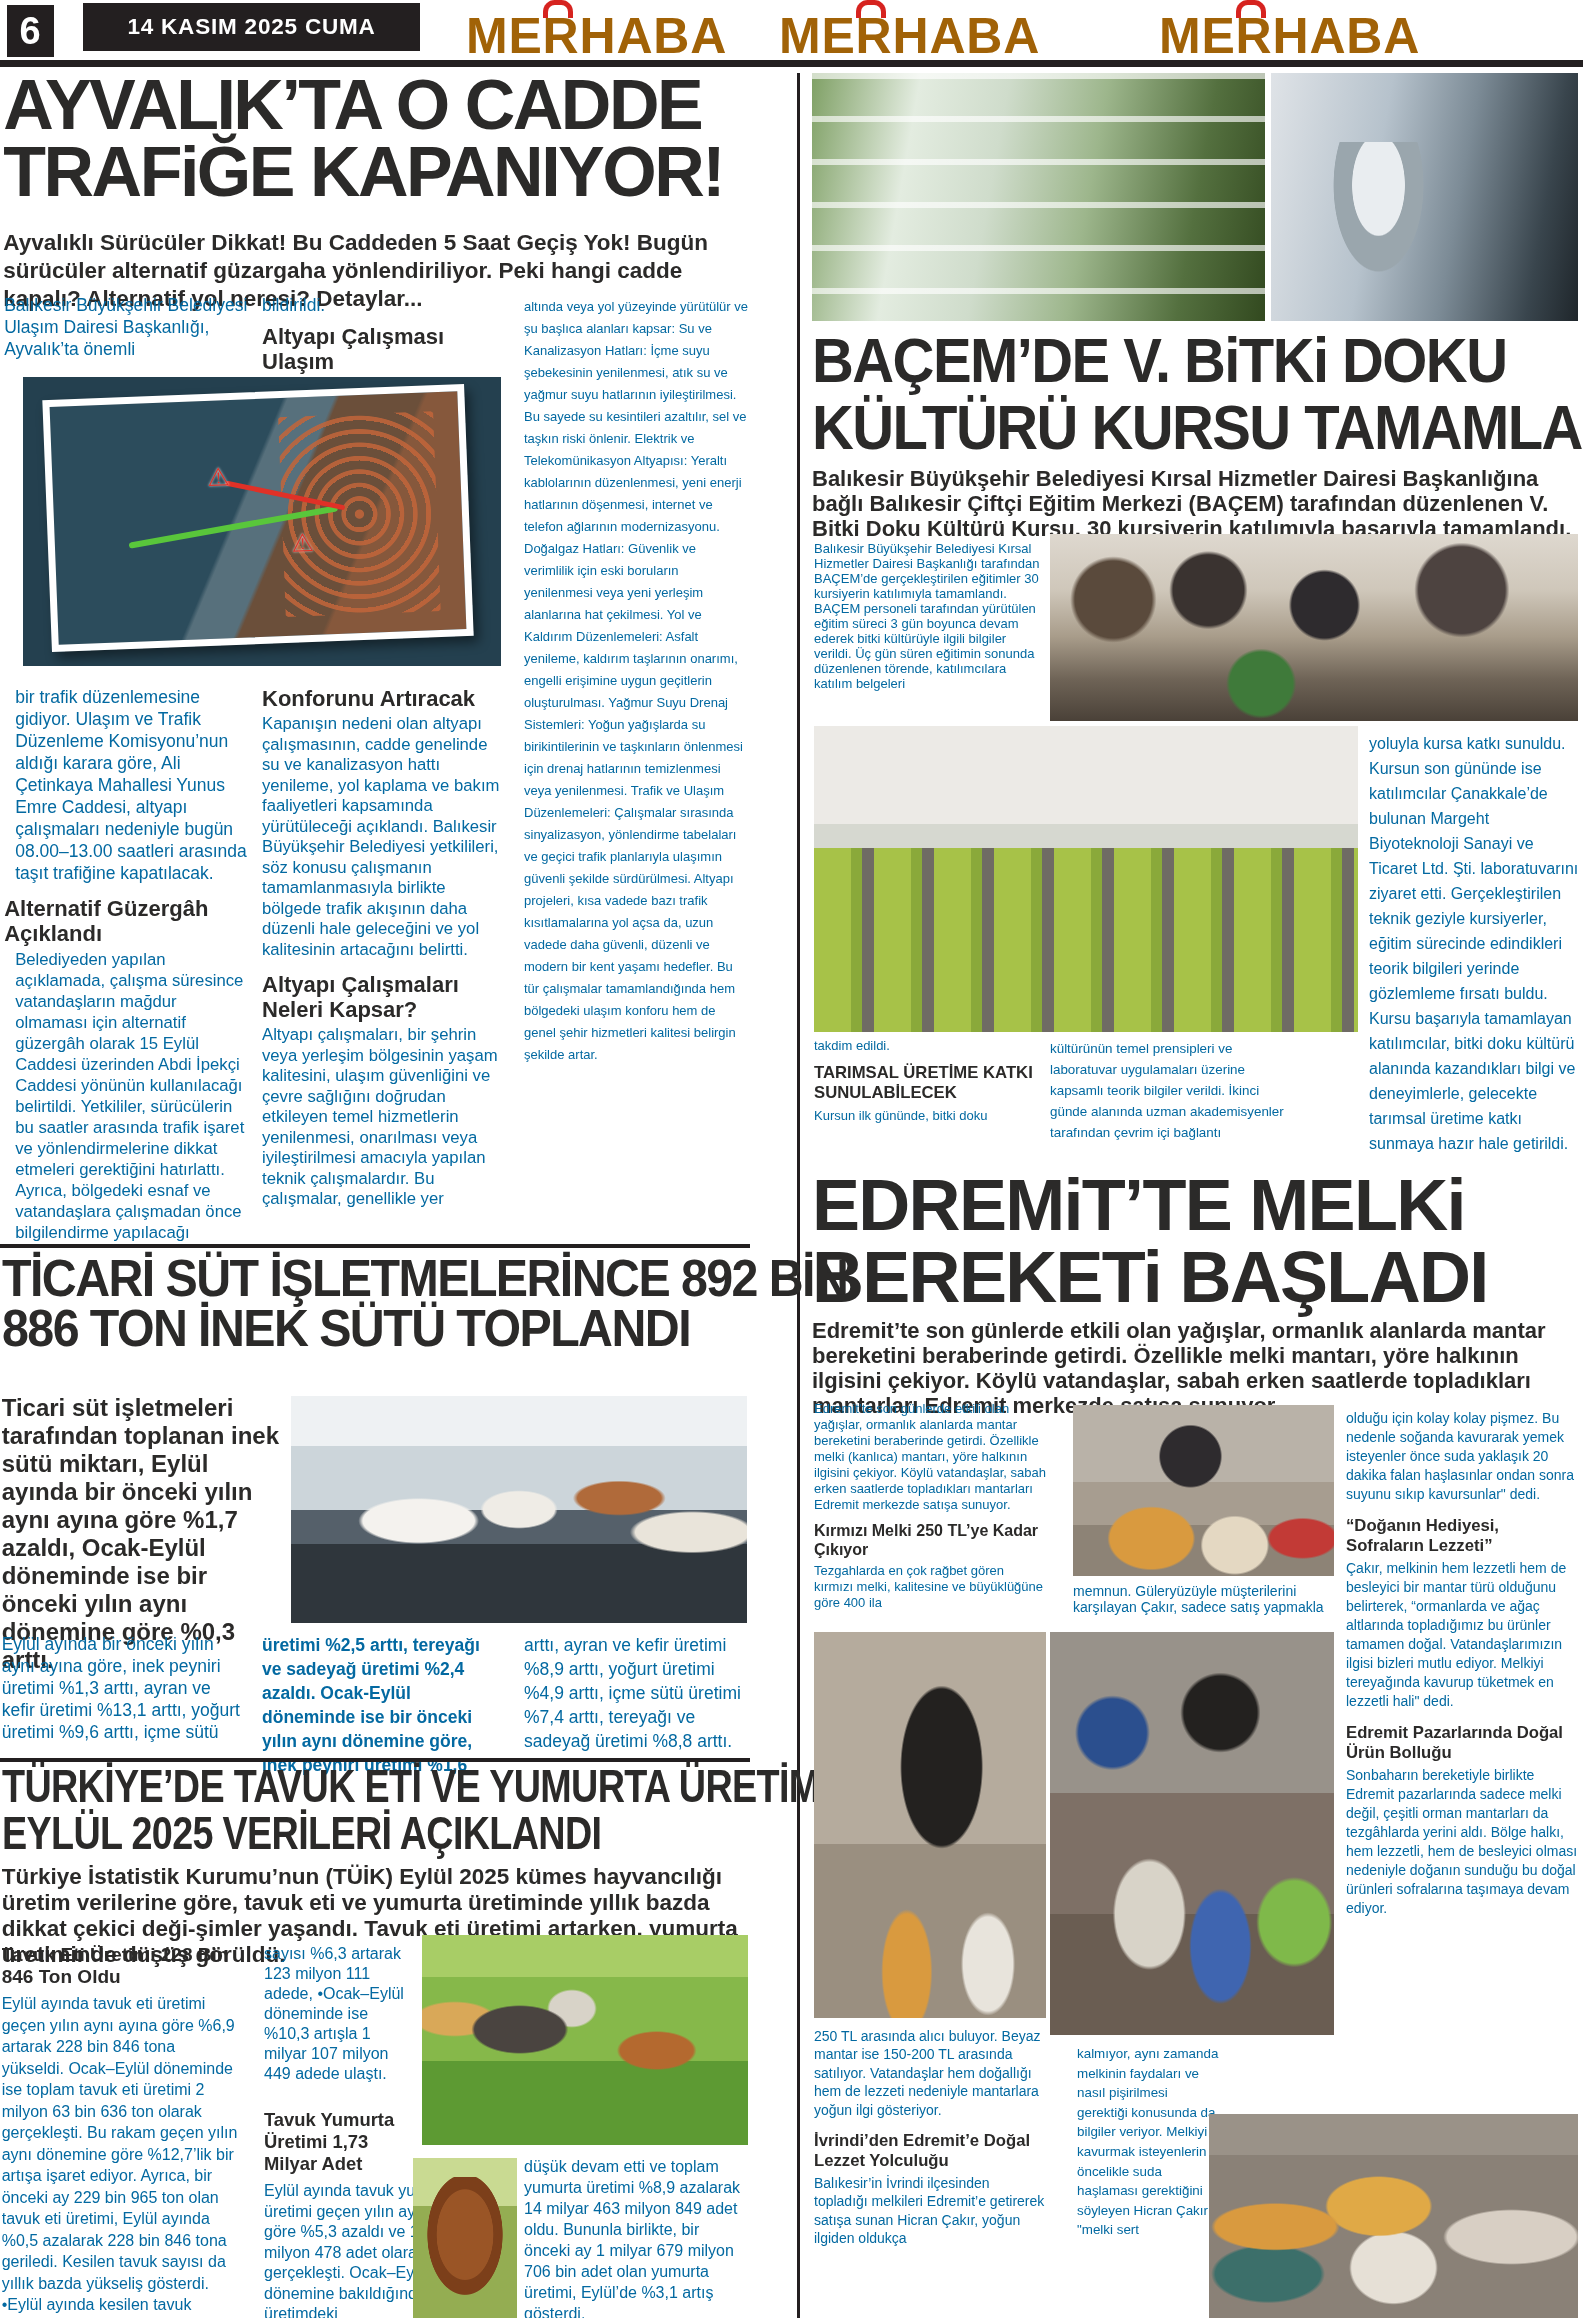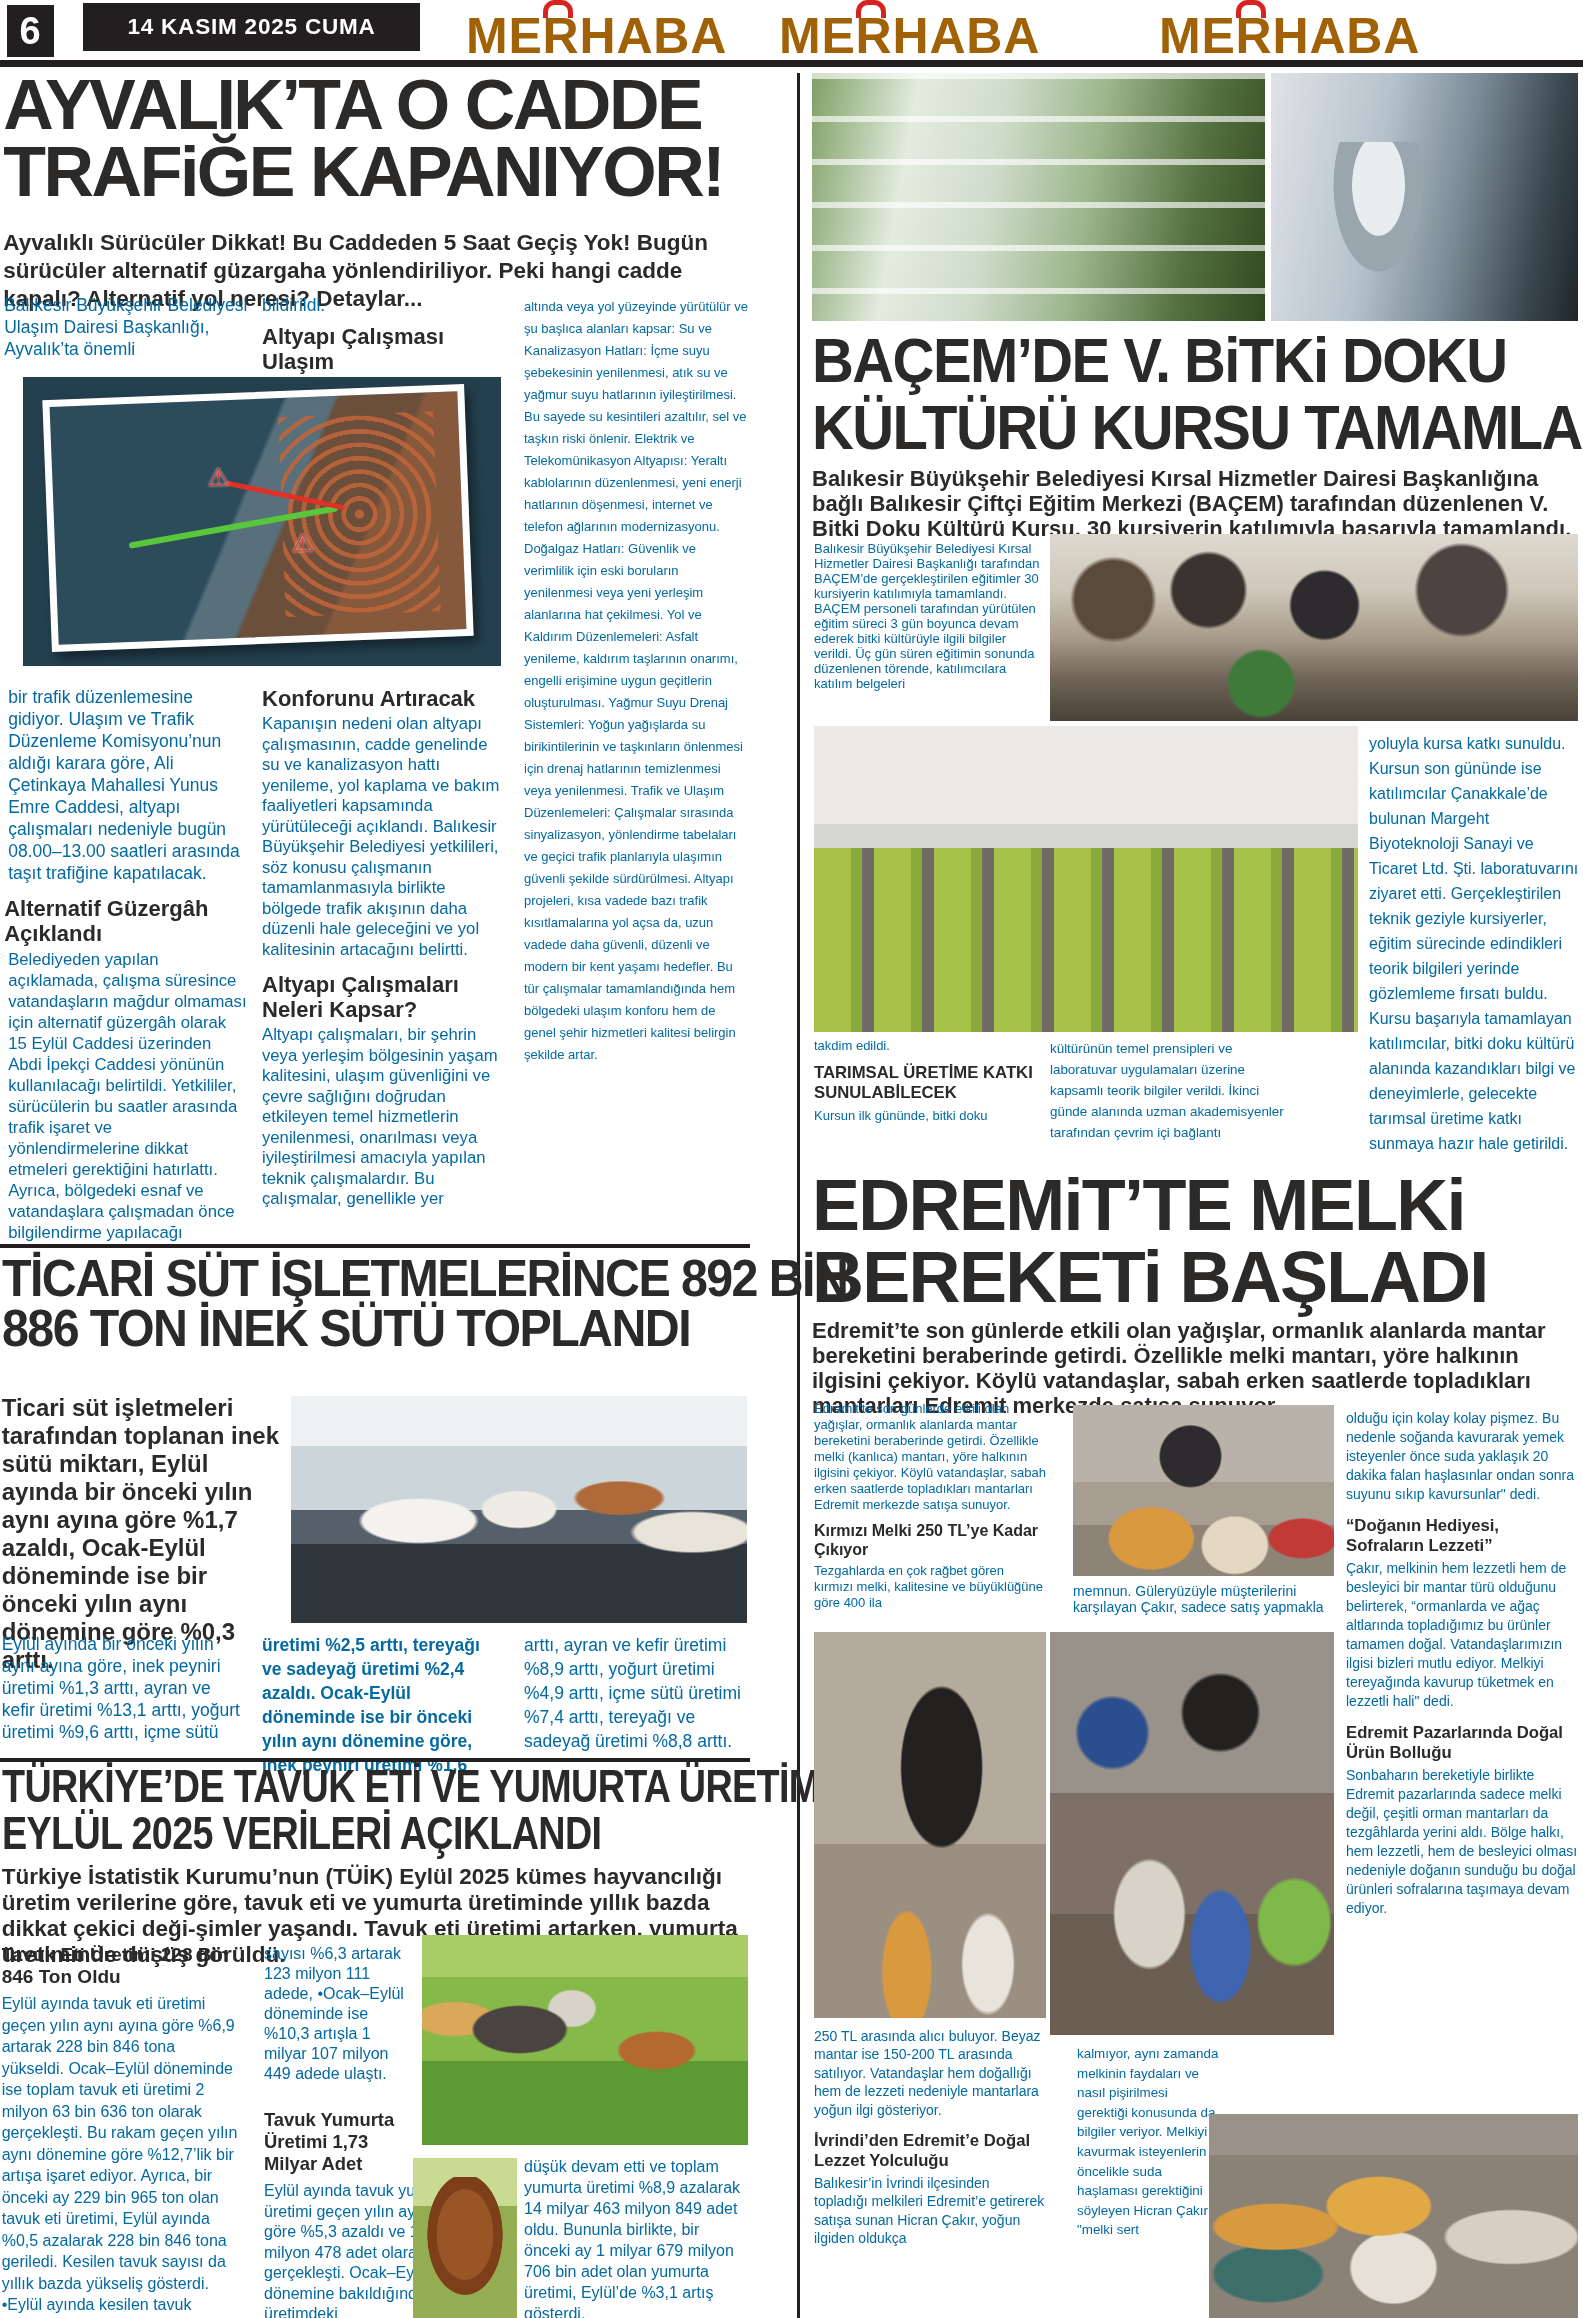--- a/index.html
+++ b/index.html
@@ -10,21 +10,21 @@
   .rule{background:#231f20;}
   .logo{font-weight:700;font-size:50px;letter-spacing:0.8px;color:#a16207;white-space:nowrap;}
   .logo .r{position:relative;display:inline-block;}
   .logo .r::before{content:"";position:absolute;top:-6.7px;left:0.8px;width:20px;height:13.4px;
         border:5px solid #d6231f;border-bottom:none;border-radius:11.7px 11.7px 0 0;}
   .hl{font-weight:900;letter-spacing:-2.5px;line-height:.96;color:#2b2a29;}
   .squeeze{display:inline-block;transform-origin:0 50%;white-space:nowrap;}
   .sub{font-weight:700;color:#2b2a29;}
   .body{color:#0369a1;}
   .bh{font-weight:800;color:#2b2a29;}
-  .flow p{margin:0 0 0 4px;}
+  .flow p{margin:0 0 0 11px;}
   .flow .bh{margin:11.7px 0 3.3px 0;}
   .ph{overflow:hidden;}
   .ph-lab1{background:linear-gradient(100deg,#7fa065 0%,#e3ece0 22%,#cfdccb 40%,#9db68c 60%,#54703f 82%,#32491f 100%);}
   .ph-lab1 .shelves{position:absolute;inset:0;background:repeating-linear-gradient(180deg,rgba(255,255,255,.65) 0 5.8px,rgba(0,0,0,0) 5.8px 43px);}
   .ph-lab2{background:linear-gradient(100deg,#dfe3e7 0%,#b6c2cc 35%,#7c8b96 60%,#39454d 85%,#1f262b 100%);}
   .ph-lab2 .scope{position:absolute;left:18%;top:28%;width:34%;height:58%;background:radial-gradient(ellipse at 50% 30%,#e9edf0 0 35%,#9aa6ad 36% 60%,rgba(0,0,0,0) 61%);}
   .ph-bench{background:linear-gradient(180deg,#ded8cf 0%,#cfc7ba 30%,#a89c8a 55%,#6e6356 78%,#4a4138 100%);}
   .ph-bench .folk{position:absolute;inset:0;background:
       radial-gradient(circle at 12% 35%,#5a4a3c 0 8%,rgba(0,0,0,0) 9%),
       radial-gradient(circle at 30% 30%,#3a3330 0 9%,rgba(0,0,0,0) 10%),

